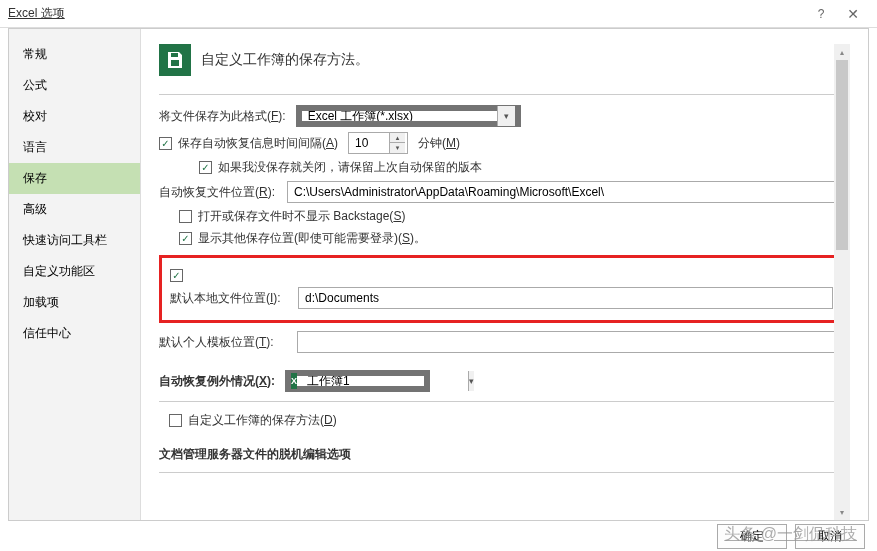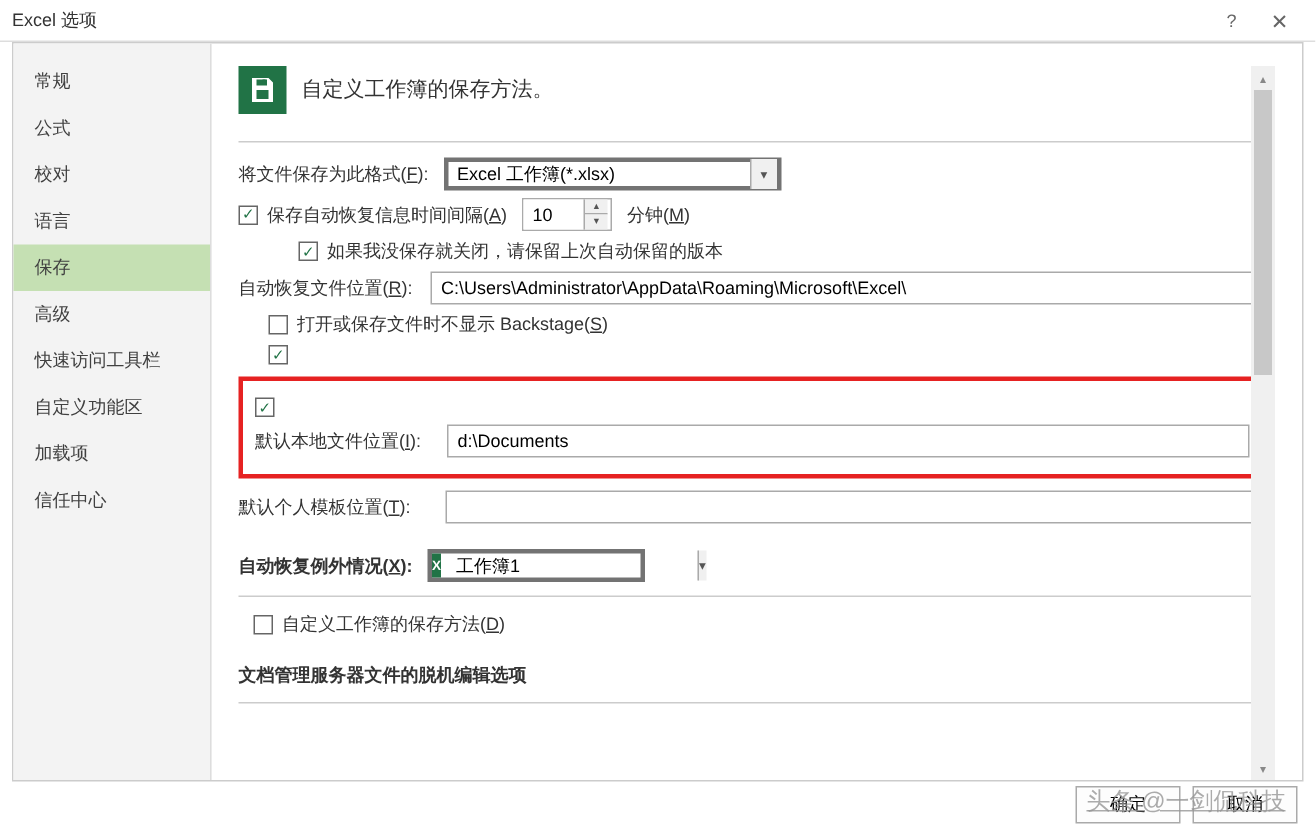--- a/index.html
+++ b/index.html
@@ -1,42 +1,42 @@
 <!DOCTYPE html>
 <html><head>
 <meta charset="utf-8">
 <style>
 * { box-sizing: border-box; margin: 0; padding: 0; font-family: "Microsoft YaHei", "Segoe UI", sans-serif; font-size: 12px; }
 body { background: #fff; width: 877px; height: 551px; overflow: hidden; position: relative; }
 
 .titlebar { height: 28px; display: flex; align-items: center; padding: 0 8px; border-bottom: 1px solid #ddd; }
-.titlebar .title { flex: 1; color: #333; }
+.titlebar .title { flex: 1; color: #333; text-decoration: underline; }
 .titlebar .help { width: 32px; text-align: center; color: #666; }
 .titlebar .close { width: 32px; text-align: center; color: #666; font-size: 14px; }
 
 .content { display: flex; height: 493px; border: 1px solid #ccc; margin: 0 8px; }
 
 .sidebar { width: 132px; background: #f3f3f3; border-right: 1px solid #ddd; padding-top: 10px; }
-.sidebar-item { padding: 7px 14px; color: #404040; cursor: pointer; }
+.sidebar-item { padding: 7px 14px; color: #000000; cursor: pointer; }
 .sidebar-item.active { background: #c5e0b3; }
 
 .main { flex: 1; padding: 15px 18px 0 18px; overflow: hidden; position: relative; }
 
 .header-row { display: flex; align-items: center; margin-bottom: 18px; }
 .save-icon-box { width: 32px; height: 32px; background: #217346; display: flex; align-items: center; justify-content: center; margin-right: 10px; }
 .header-title { font-size: 14px; color: #333; }
 
 .section-header { font-weight: bold; color: #333; padding: 5px 0; margin-bottom: 4px; }
 .divider { border: none; border-top: 1px solid #ccc; margin-bottom: 10px; }
 
 .form-row { display: flex; align-items: center; margin: 5px 0; }
 .label { color: #333; white-space: nowrap; }
 .underline { text-decoration: underline; }
 
-.combo { display: flex; align-items: center; border: 3px solid #737373; height: 22px; background: #fff; }
+.combo { display: flex; align-items: center; border: 6px solid #737373; height: 22px; background: #fff; }
 .combo input { border: none; outline: none; padding: 0 6px; height: 100%; flex: 1; background: transparent; }
 .combo .arrow { width: 18px; height: 20px; border-left: 1px solid #aaa; display: flex; align-items: center; justify-content: center; font-size: 9px; color: #555; background: #f0f0f0; }
 
 .checkbox-row { display: flex; align-items: center; margin: 5px 0; }
 .chk { width: 13px; height: 13px; border: 1px solid #666; margin-right: 6px; display: flex; align-items: center; justify-content: center; font-size: 10px; color: #217346; flex-shrink: 0; }
 
 .spinner { display: flex; align-items: center; border: 1px solid #aaa; height: 22px; width: 60px; }
 .spinner input { width: 40px; border: none; outline: none; padding: 0 6px; height: 100%; }
 .spinner .arrows { width: 16px; display: flex; flex-direction: column; border-left: 1px solid #aaa; }
 .spinner .arrows span { height: 10px; font-size: 7px; text-align: center; line-height: 10px; color: #555; background: #f0f0f0; }
@@ -126,20 +126,21 @@
       <input class="textfield" style="flex: 1 1 0%;" value="C:\Users\Administrator\AppData\Roaming\Microsoft\Excel\">
     </div>
 
     <div class="checkbox-row" style="margin-left: 20px;">
       <div class="chk"></div>
       <span class="label"><span>打开或保存文件时不显示 Backstage(</span><span class="underline">S</span><span>)</span></span>
     </div>
 
     <div class="checkbox-row" style="margin-left: 20px;">
       <div class="chk">✓</div>
+      <span class="label"><span>显示其他保存位置(即使可能需要登录)(</span><span class="underline">S</span><span>)。</span></span>
     </div>
 
     <div class="redbox">
       <div class="checkbox-row">
         <div class="chk">✓</div>
       </div>
       <div class="form-row">
         <span class="label" style="width: 128px;"><span>默认本地文件位置(</span><span class="underline">I</span><span>):</span></span>
         <input class="textfield" style="flex: 1 1 0%;" value="d:\Documents">
       </div>

